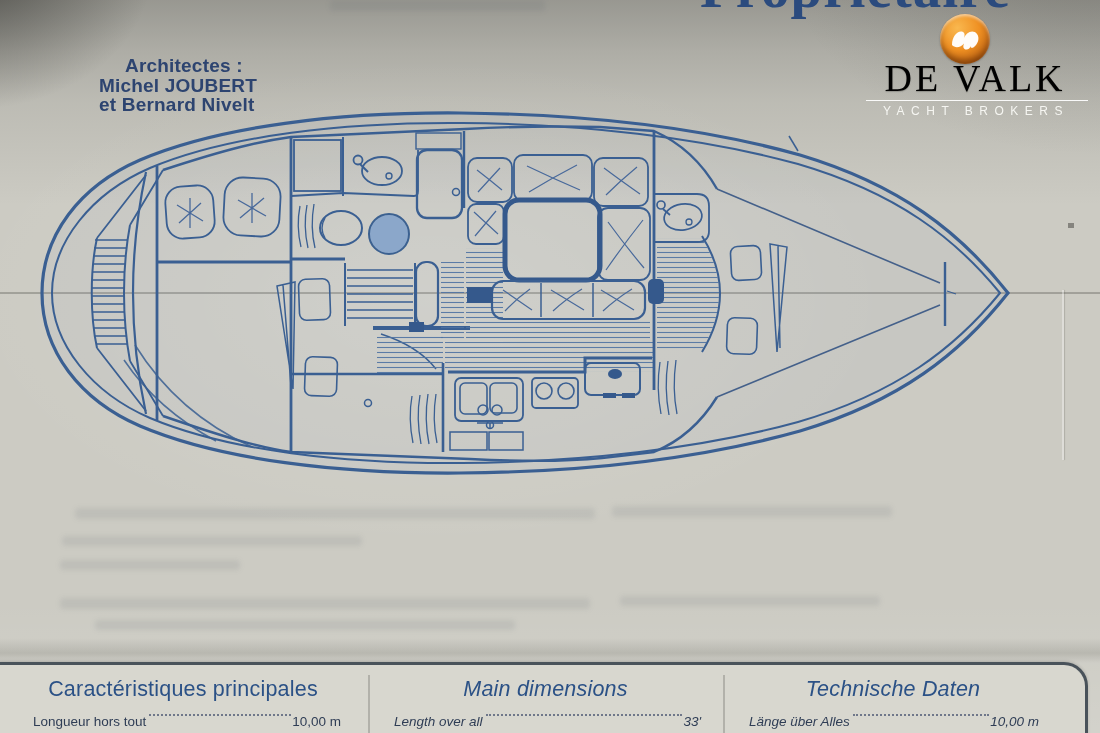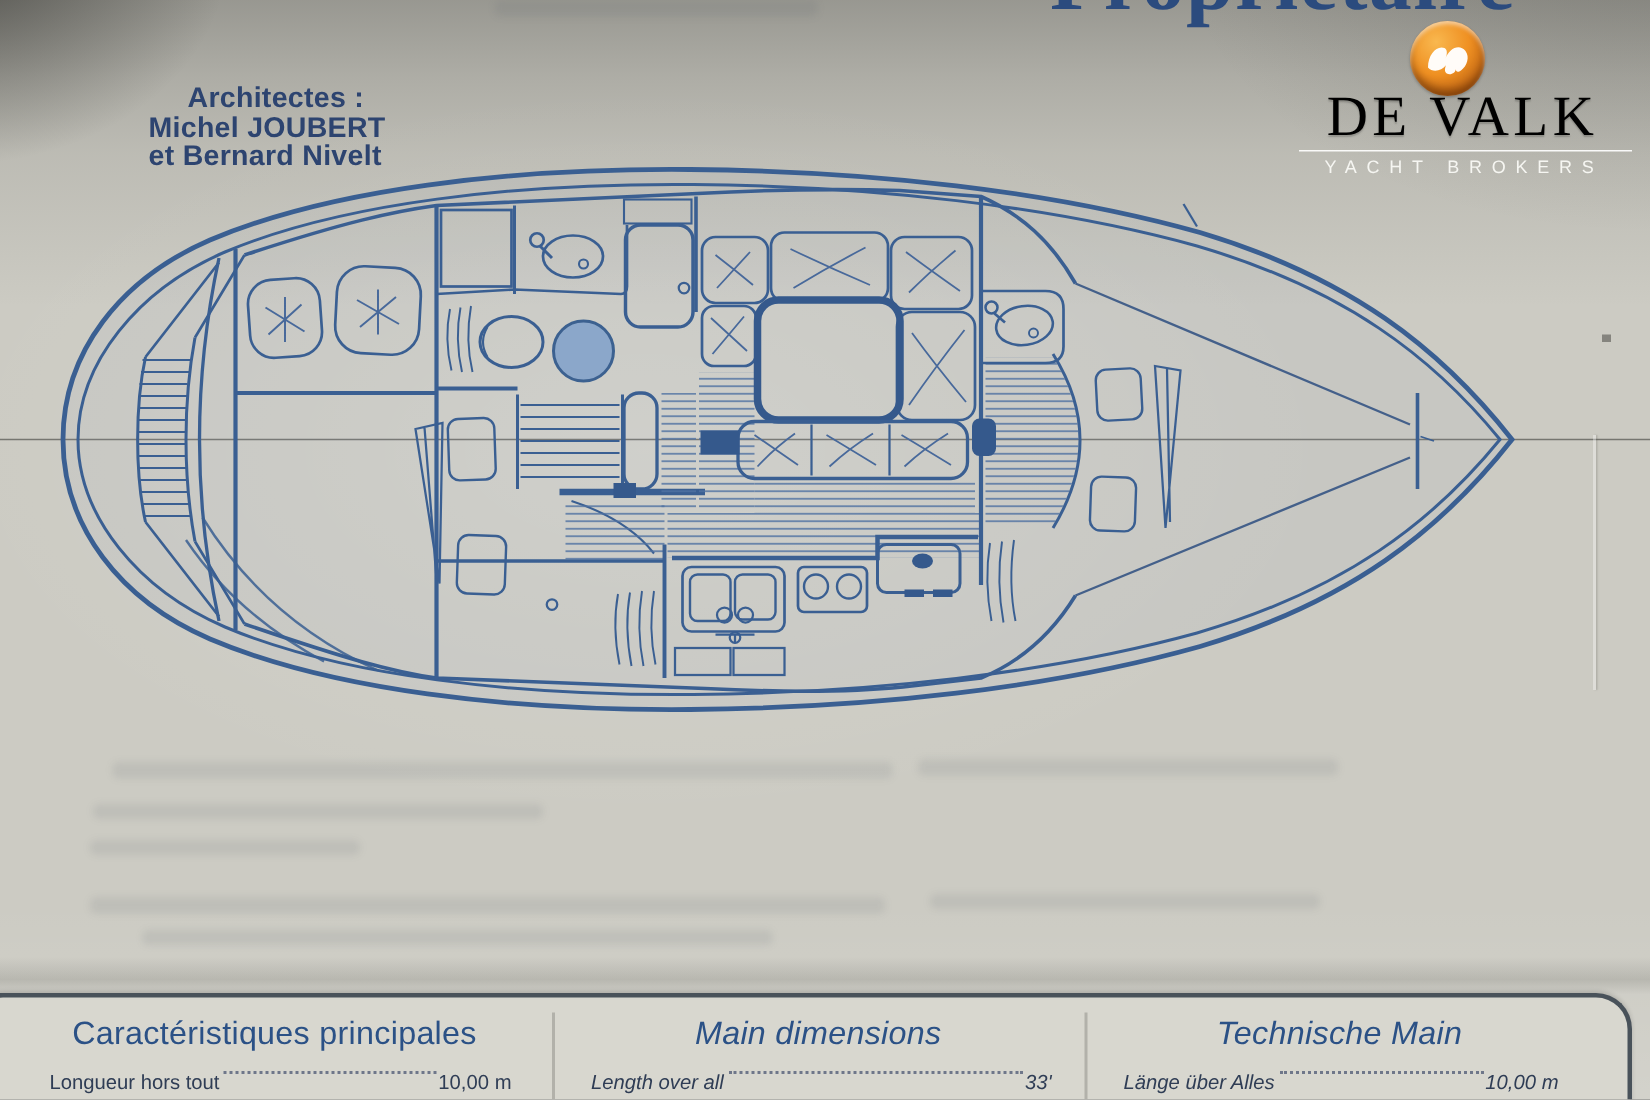--- a/index.html
+++ b/index.html
@@ -273,21 +273,21 @@
     <div class="speccol italic" style="left:387px;width:355px;">
       <div class="spec-h">Main dimensions</div>
       <div class="spec-row" style="margin-left:26px;margin-right:22px;">
         <span>Length over all</span>
         <span class="leader"></span>
         <span class="spec-val">33'</span>
       </div>
     </div>
 
     <div class="speccol italic" style="left:742px;width:340px;">
-      <div class="spec-h">Technische Main</div>
+      <div class="spec-h">Technische Daten</div>
       <div class="spec-row" style="margin-left:26px;margin-right:24px;">
         <span>Länge über Alles</span>
         <span class="leader"></span>
         <span class="spec-val">10,00 m</span>
       </div>
     </div>
   </div>
 
 </div>
 

